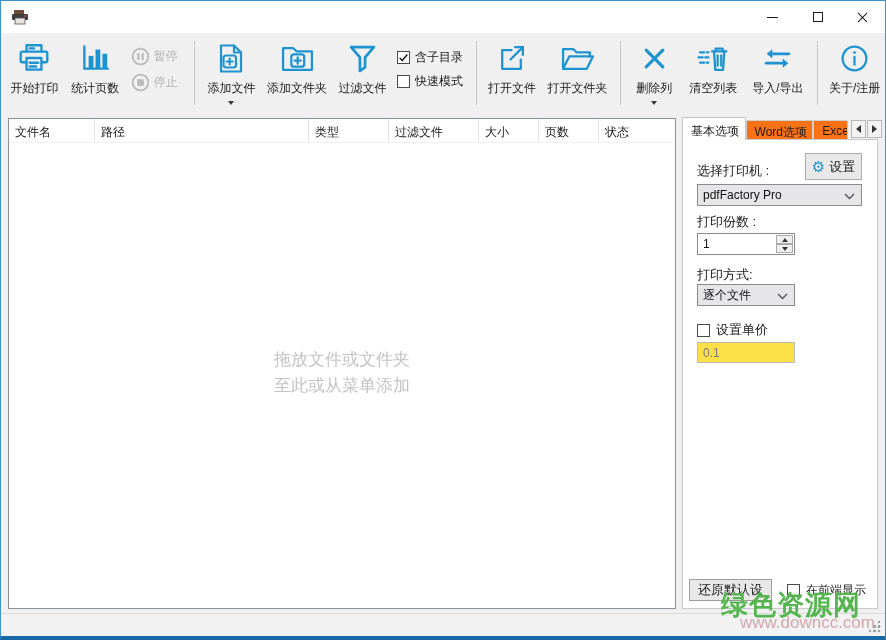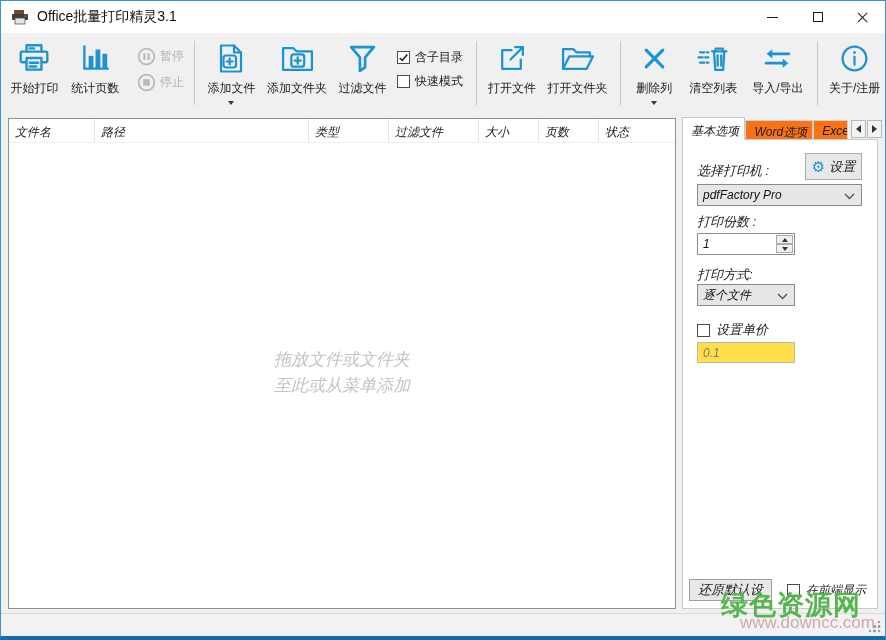--- a/index.html
+++ b/index.html
@@ -20,29 +20,29 @@
   .close-glyph::before,.close-glyph::after{ content:""; position:absolute; left:6px; top:0; width:1px; height:13px; background:#1a1a1a; }
   .close-glyph::before{ transform:rotate(45deg);} .close-glyph::after{ transform:rotate(-45deg);}
   
   .toolbar{ position:absolute; left:0; top:32px; width:884px; height:78px; background:#f0f0f0; display:flex; align-items:flex-start; padding:4px 0 0 4px; }
   .tb-btn{ display:flex; flex-direction:column; align-items:center; padding-top:2px; }
   .tb-icon{ height:38px; display:flex; align-items:center; justify-content:center; }
   .tb-label{ font-size:12px; color:#1a1a1a; white-space:nowrap; line-height:14px; margin-top:4px; }
   .tb-caret{ width:0; height:0; border-left:3.5px solid transparent; border-right:3.5px solid transparent; border-top:4px solid #3a3a3a; margin-top:6px; }
   .tb-sep{ width:1px; height:64px; background:#c7c7c7; margin:4px 6px 0 6px; }
   .tb-stack{ display:flex; flex-direction:column; justify-content:center; gap:7px; padding:10px 4px 0 4px; }
-  .stack-row{ display:flex; align-items:center; gap:4px;justify-content:flex-end; }
+  .stack-row{ display:flex; align-items:center; gap:4px; }
   .stack-label{ font-size:12px; color:#b2b2b2; white-space:nowrap; }
   .cb-row{ display:flex; align-items:center; gap:5px; }
   .cb-box{ width:13px; height:13px; background:#fff; border:1px solid #4a4a4a; display:flex; align-items:center; justify-content:center; }
   .cb-label{ font-size:12px; color:#1a1a1a; white-space:nowrap; }
   svg.blue{ stroke:#1e93d1; fill:none; stroke-width:2.2; stroke-linejoin:round; stroke-linecap:round; }
   svg.gray{ stroke:#b9b9b9; fill:none; stroke-width:1.7; stroke-linejoin:round; }
   
-  .main{ position:absolute; left:0; top:110px; width:884px; height:502px; background:#f0f0f0;font-style:italic; }
+  .main{ position:absolute; left:0; top:110px; width:884px; height:502px; background:#f0f0f0; }
   .file-table{ position:absolute; left:7px; top:7px; width:668px; height:491px; background:#ffffff; border:1px solid #8a9097; }
   .table-header{ display:flex; height:24px; border-bottom:1px solid #f0f0f0; }
   .th{ font-size:12px; color:#1a1a1a; padding:5px 4px 0 6px; border-right:1px solid #e4e4e4; height:100%; overflow:hidden; white-space:nowrap; }
   .c1{width:86px;} .c2{width:214px;} .c3{width:80px;} .c4{width:90px;} .c5{width:60px;} .c6{width:60px;} .c7{flex:1; border-right:none;}
   .drop-hint{ position:absolute; left:0; top:228px; width:100%; text-align:center; font-size:17px; line-height:26px; color:#c3c3c3; }
   
   .panel{ position:absolute; left:681px; top:6px; width:196px; height:492px; }
   .tabstrip{ position:absolute; left:0; top:0; width:200px; height:23px; display:flex; align-items:flex-end; }
   .tab{ height:20px; font-size:12px; color:#1a1a1a; padding:3px 8px 0 8px; border:1px solid #d0d0d0; border-bottom:none; background:#f97316; white-space:nowrap; overflow:hidden; }
   .tab.active{ background:#ffffff; height:23px; padding-top:5px; border:1px solid #c6c6c6; border-bottom:none; position:relative; z-index:2; }
@@ -85,21 +85,20 @@
 
 <div class="window">
 
   <div class="titlebar">
     <svg class="app-icon" viewBox="0 0 18 16">
       <rect x="3" y="1" width="10" height="5" fill="#6b4a3a"></rect>
       <rect x="1" y="5" width="16" height="6" rx="1" fill="#3d3d3d"></rect>
       <rect x="4" y="9" width="10" height="6" fill="#e8e4de" stroke="#555" stroke-width="0.8"></rect>
       <circle cx="14.5" cy="7" r="1.2" fill="#c04a3a"></circle>
     </svg>
-    <span class="title-text">Office批量打印精灵3.1</span>
     <div class="win-controls">
       <div class="win-btn">
           <div class="min-glyph"></div>
         </div>
       <div class="win-btn">
           <div class="max-glyph"></div>
         </div>
       <div class="win-btn">
           <div class="close-glyph"></div>
         </div>

